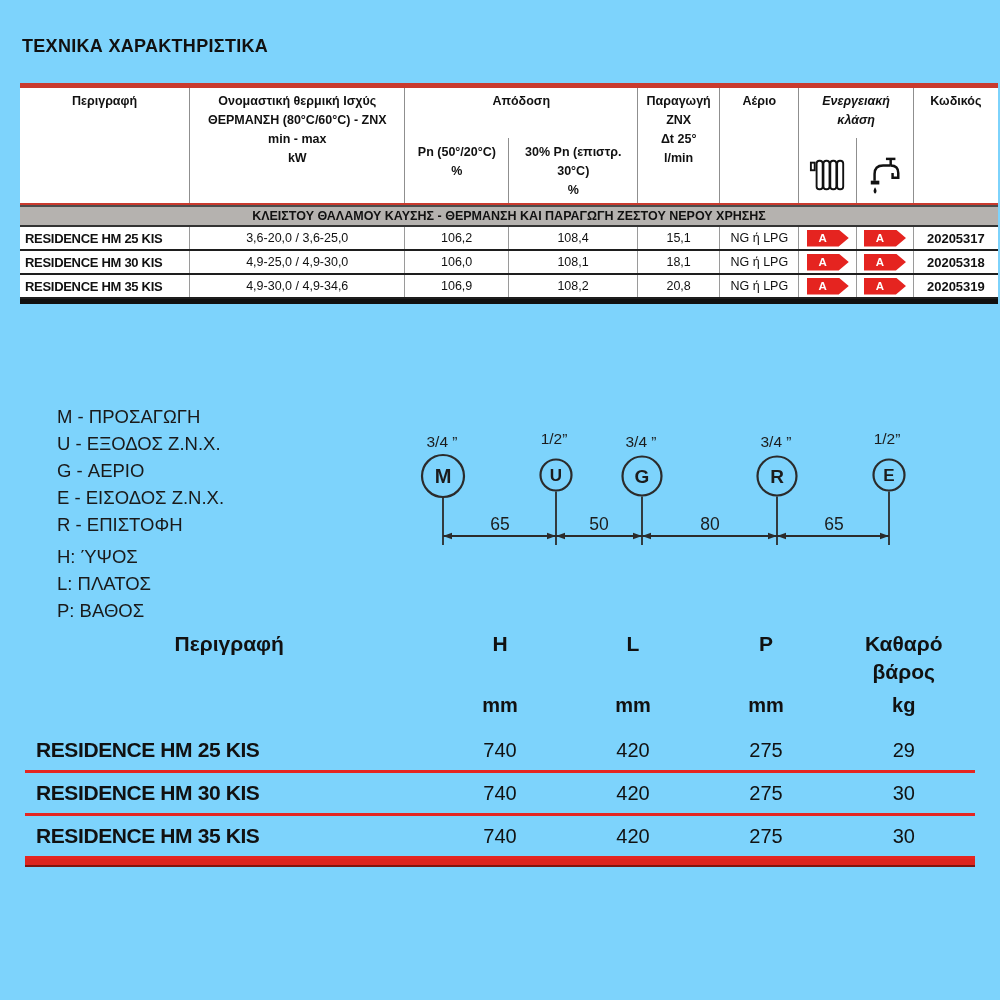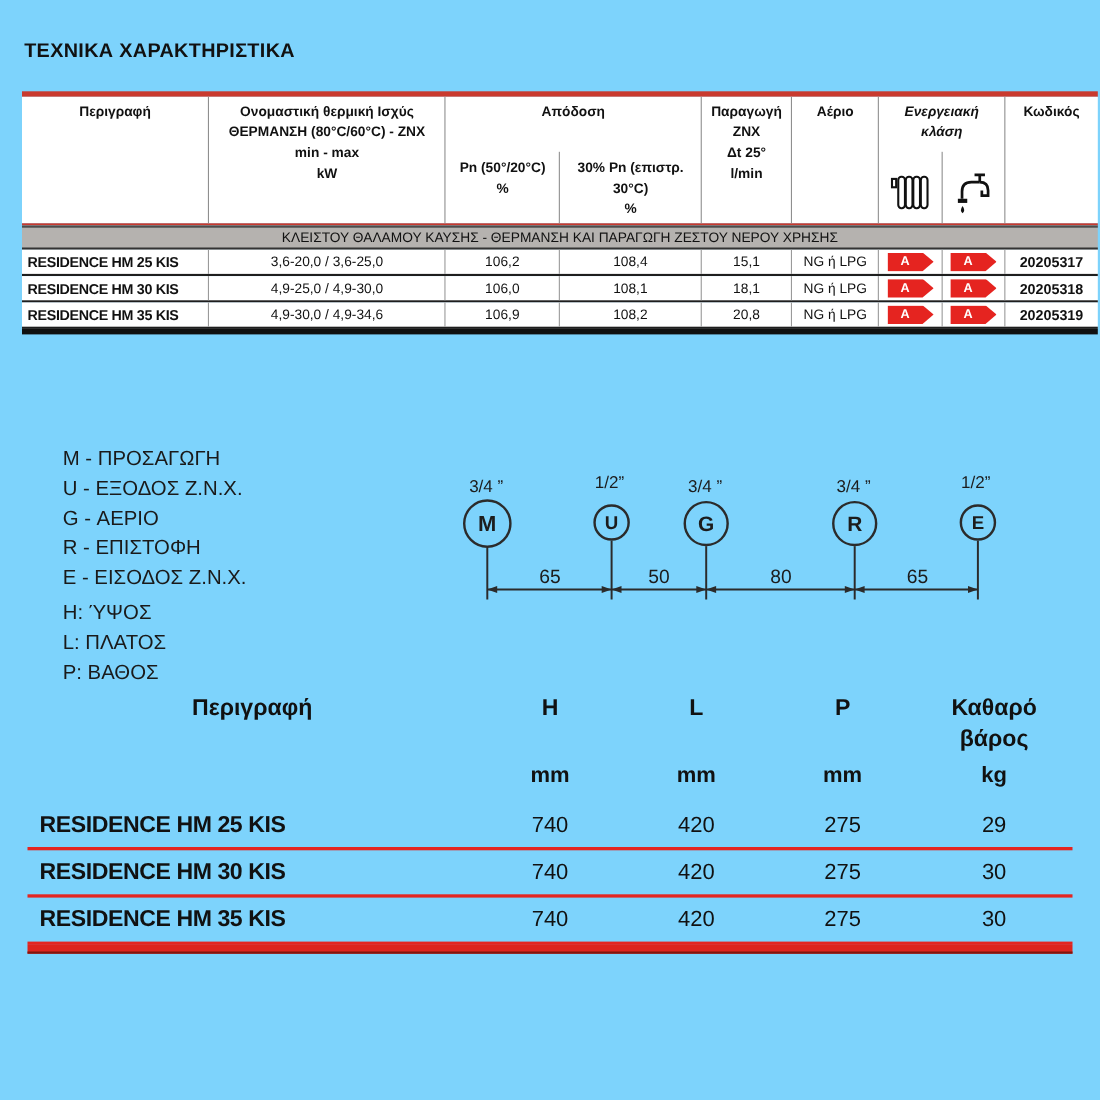--- a/index.html
+++ b/index.html
@@ -26,21 +26,21 @@
   .sub-b { width:55.5%; border-left:1px solid #8f8f8f; }
   .hc5 { width:8.4%; }
   .hc6 { width:8.1%; }
   .hc78 { width:11.7%; padding-top:0 !important; display:flex; flex-direction:column;font-style:italic; }
   .hc78-top { height:50px; padding-top:4px; }
   .hc78-bot { flex:1; display:flex; }
   .icon-cell { width:50%; display:flex; align-items:center; justify-content:center; padding-top:8px; }
   .icon-cell + .icon-cell { border-left:1px solid #8f8f8f; }
   .hc9 { width:8.6%; }
   .t1-banner { height:22px; background:#b5b2af; border-top:2px solid #4c4c4c; border-bottom:2px solid #333;
-               font-weight:normal; font-size:12.5px; text-align:center; line-height:18px; }
+               font-weight:bold; font-size:12.5px; text-align:center; line-height:18px; }
   .t1-row { display:flex; height:24px; align-items:center; border-bottom:2px solid #1e1e1e; font-size:12.5px; text-align:center; background:#fff; }
   .t1-row:last-of-type { border-bottom:none; }
   .t1-row > div { border-right:1px solid #9a9a9a; height:100%; display:flex; align-items:center; justify-content:center; }
   .t1-row > div:last-child { border-right:none; }
   .rc1 { width:17.4%; font-weight:bold; font-size:13px; letter-spacing:-.3px; justify-content:flex-start !important; padding-left:5px; }
   .rc2 { width:22%; } .rc3 { width:10.6%; } .rc4 { width:13.2%; } .rc5 { width:8.4%; } .rc6 { width:8.1%; }
   .rc7 { width:5.9%; } .rc8 { width:5.8%; }
   .rc9 { width:8.6%; font-weight:bold; font-size:13px; }
   .t1-bottom { height:5px; background:#101010; }
   .energy-badge { display:inline-block; width:42px; height:17px; background:#e52420; color:#fff;
@@ -198,22 +198,22 @@
       <div class="rc9">20205319</div>
     </div>
     <div class="t1-bottom"></div>
   </div>
 
 
   <div class="legend" id="legend-connections">
     <div>M - ΠΡΟΣΑΓΩΓΗ</div>
     <div>U - ΕΞΟΔΟΣ Z.N.X.</div>
     <div>G - ΑΕΡΙΟ</div>
+    <div>E - ΕΙΣΟΔΟΣ Z.N.X.</div>
     <div>R - ΕΠΙΣΤΟΦΗ</div>
-    <div>E - ΕΙΣΟΔΟΣ Z.N.X.</div>
   </div>
   <div class="legend" id="legend-dimensions">
     <div>H: ΎΨΟΣ</div>
     <div>L: ΠΛΑΤΟΣ</div>
     <div>P: ΒΑΘΟΣ</div>
   </div>
 
   <svg id="diagram" width="1000" height="560" viewBox="0 0 1000 560">
 
     <text class="size-lbl" x="442" y="447">3/4 ”</text>

